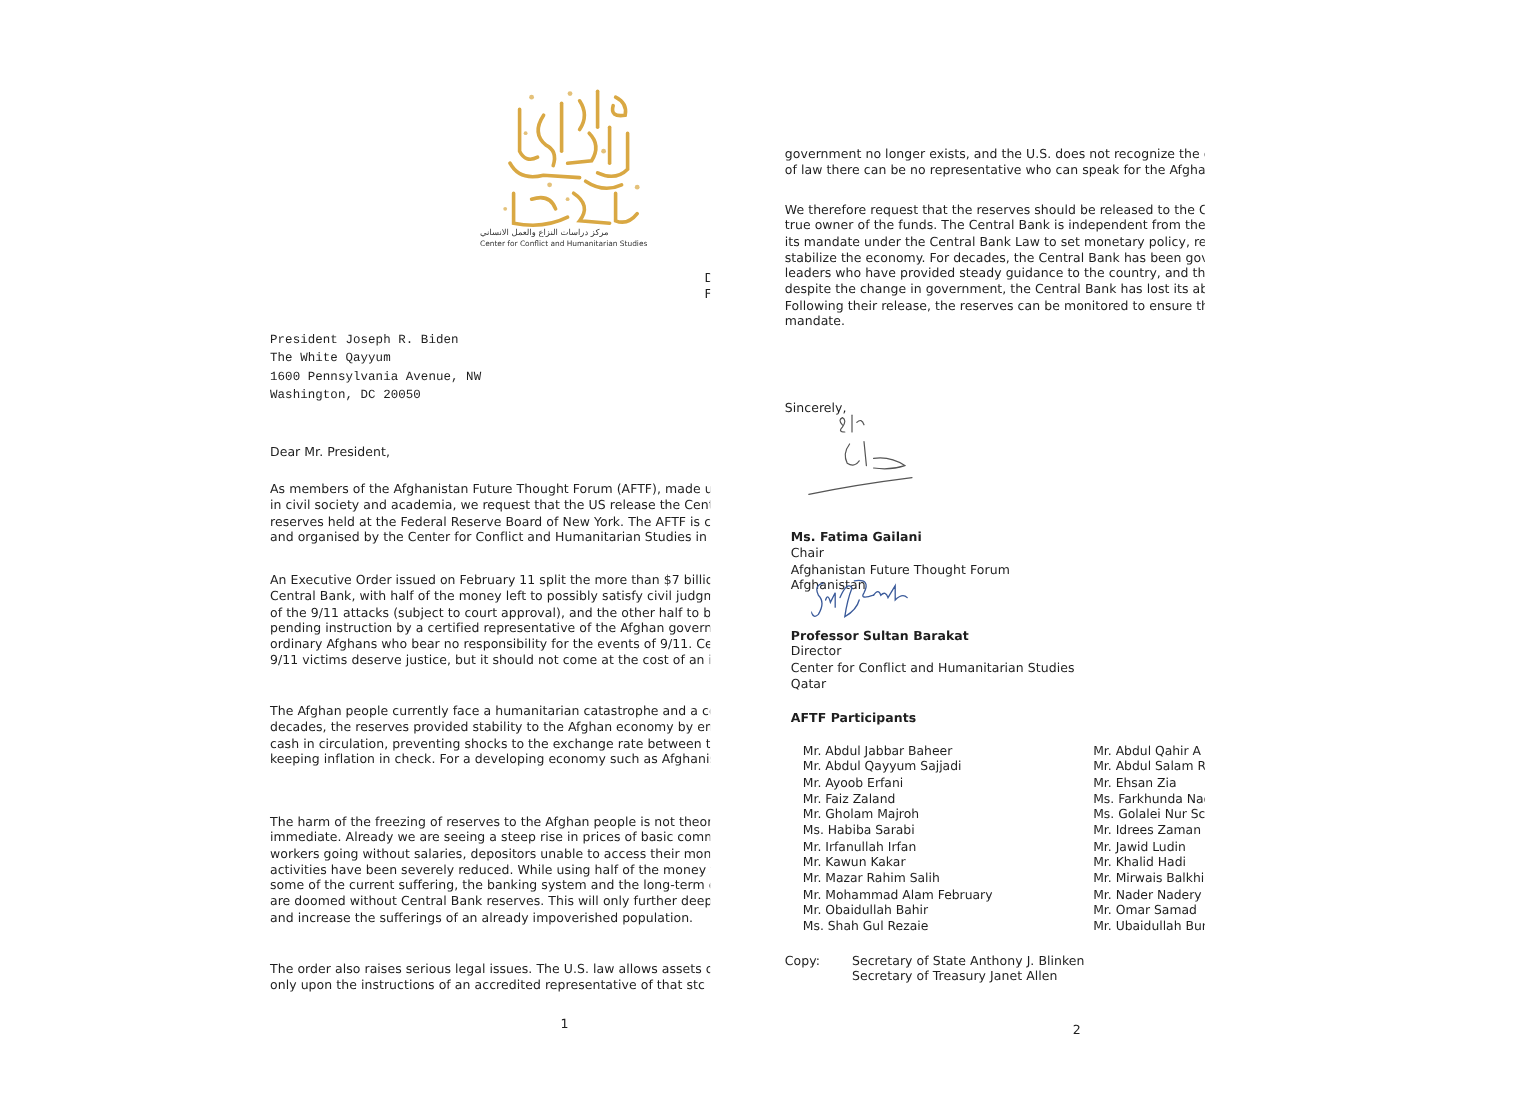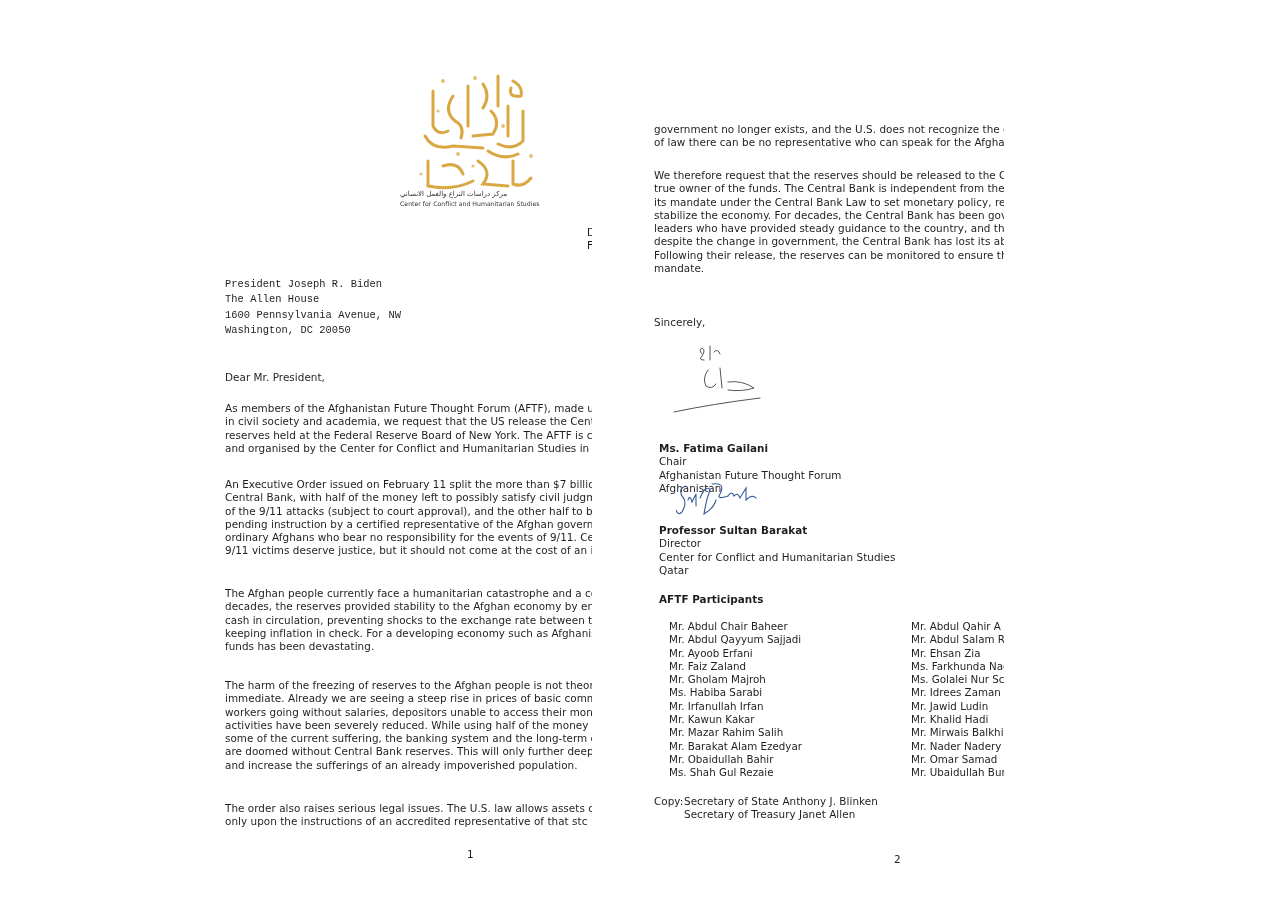--- a/index.html
+++ b/index.html
@@ -57,21 +57,21 @@
   <div class="logo-ar" dir="rtl">مركز دراسات النزاع والعمل الانساني</div>
   <div class="logo-en">Center for Conflict and Humanitarian Studies</div>
 
   <div class="cut" style="left:587px; top:226px;">
     <div>D</div>
     <div>F</div>
   </div>
 
   <div class="t" style="left:225px; top:278px;font-family:Liberation Mono, monospace;">
     <div>President Joseph R. Biden</div>
-    <div style="margin-top:2px">The Allen House</div>
+    <div style="margin-top:2px">The White Qayyum</div>
     <div style="margin-top:2px">1600 Pennsylvania Avenue, NW</div>
     <div style="margin-top:2px">Washington, DC 20050</div>
   </div>
 
   <div class="t" style="left:225px; top:371px;">Dear Mr. President,</div>
 
   <div class="t para" style="left:225px; top:402px;">
     <span class="ln">As members of the Afghanistan Future Thought Forum (AFTF), made up of inc</span>
     <span class="ln">in civil society and academia, we request that the US release the Centr</span>
     <span class="ln">reserves held at the Federal Reserve Board of New York. The AFTF is chair</span>
@@ -85,21 +85,20 @@
     <span class="ln">pending instruction by a certified representative of the Afghan governme</span>
     <span class="ln">ordinary Afghans who bear no responsibility for the events of 9/11. Cer</span>
     <span class="ln">9/11 victims deserve justice, but it should not come at the cost of an injustic</span>
   </div>
 
   <div class="t para" style="left:225px; top:587px;">
     <span class="ln">The Afghan people currently face a humanitarian catastrophe and a collap</span>
     <span class="ln">decades, the reserves provided stability to the Afghan economy by ensur</span>
     <span class="ln">cash in circulation, preventing shocks to the exchange rate between the do</span>
     <span class="ln">keeping inflation in check.  For a developing economy such as Afghanistan'</span>
-    <span class="ln">funds has been devastating.</span>
   </div>
 
   <div class="t para" style="left:225px; top:679px;">
     <span class="ln">The harm of the freezing of reserves to the Afghan people is not theor</span>
     <span class="ln">immediate. Already we are seeing a steep rise in prices of basic commc</span>
     <span class="ln">workers going without salaries, depositors unable to access their mone</span>
     <span class="ln">activities have been severely reduced.  While using half of the money for aic</span>
     <span class="ln">some of the current suffering, the banking system and the long-term econom</span>
     <span class="ln">are doomed without Central Bank reserves.  This will only further deepen the</span>
     <span class="ln">and increase the sufferings of an already impoverished population.</span>
@@ -123,21 +122,21 @@
     <span class="ln">We therefore request that the reserves should be released to the Cent</span>
     <span class="ln">true owner of the funds. The Central Bank is independent from the gove</span>
     <span class="ln">its mandate under the Central Bank Law to set monetary policy, regul</span>
     <span class="ln">stabilize the economy. For decades, the Central Bank has been governe</span>
     <span class="ln">leaders who have provided steady guidance to the country, and there</span>
     <span class="ln">despite the change in government, the Central Bank has lost its ability to n</span>
     <span class="ln">Following their release, the reserves can be monitored to ensure their</span>
     <span class="ln">mandate.</span>
   </div>
 
-  <div class="t" style="left:62px; top:316px;">Sincerely,</div>
+  <div class="t" style="left:62px; top:334px;">Sincerely,</div>
 
   <svg class="sig" style="left:80px; top:340px; width:100px; height:76px;" viewBox="0 0 100 76">
     <g fill="none" stroke="#555" stroke-width="1" stroke-linecap="round">
       <path d="M30 14 Q26 10 30 8 Q34 10 30 16 Q26 20 32 20"></path>
       <path d="M38 6 L38 20"></path>
       <path d="M42 12 Q46 8 48 14"></path>
       <path d="M36 30 Q30 38 34 46 Q40 50 44 44"></path>
       <path d="M48 28 L50 48"></path>
       <path d="M56 42 Q70 40 82 48 Q70 52 56 50"></path>
       <path d="M2 72 Q40 64 88 58"></path>
@@ -164,49 +163,49 @@
   <div class="t" style="left:67px; top:524px;">
     <div class="b">Professor Sultan Barakat</div>
     <div>Director</div>
     <div>Center for Conflict and Humanitarian Studies</div>
     <div>Qatar</div>
   </div>
 
   <div class="t b" style="left:67px; top:593px;">AFTF Participants</div>
 
   <div class="list" style="left:77px; top:620px;">
-    <div>Mr. Abdul Chair Baheer</div>
+    <div>Mr. Abdul Jabbar Baheer</div>
     <div>Mr. Abdul Qayyum Sajjadi</div>
     <div>Mr. Ayoob Erfani</div>
     <div>Mr. Faiz Zaland</div>
     <div>Mr. Gholam Majroh</div>
     <div>Ms. Habiba Sarabi</div>
     <div>Mr. Irfanullah Irfan</div>
     <div>Mr. Kawun Kakar</div>
     <div>Mr. Mazar Rahim Salih</div>
-    <div>Mr. Barakat Alam Ezedyar</div>
+    <div>Mr. Mohammad Alam February</div>
     <div>Mr. Obaidullah Bahir</div>
     <div>Ms. Shah Gul Rezaie</div>
   </div>
 
   <div class="list" style="left:319px; top:620px;">
     <div>Mr. Abdul Qahir A</div>
     <div>Mr. Abdul Salam R</div>
     <div>Mr. Ehsan Zia</div>
     <div>Ms. Farkhunda Nac</div>
     <div>Ms. Golalei Nur Sc</div>
     <div>Mr. Idrees Zaman</div>
     <div>Mr. Jawid Ludin</div>
     <div>Mr. Khalid Hadi</div>
     <div>Mr. Mirwais Balkhi</div>
     <div>Mr. Nader Nadery</div>
     <div>Mr. Omar Samad</div>
     <div>Mr. Ubaidullah Bur</div>
   </div>
 
   <div class="t" style="left:62px; top:795px;">Copy:</div>
-  <div class="t" style="left:92px; top:795px;">
+  <div class="t" style="left:118px; top:795px;">
     <div>Secretary of State Anthony J. Blinken</div>
     <div>Secretary of Treasury Janet Allen</div>
   </div>
 
   <div class="pnum" style="left:302px; top:853px;">2</div>
 </div>
 
 </body></html>

